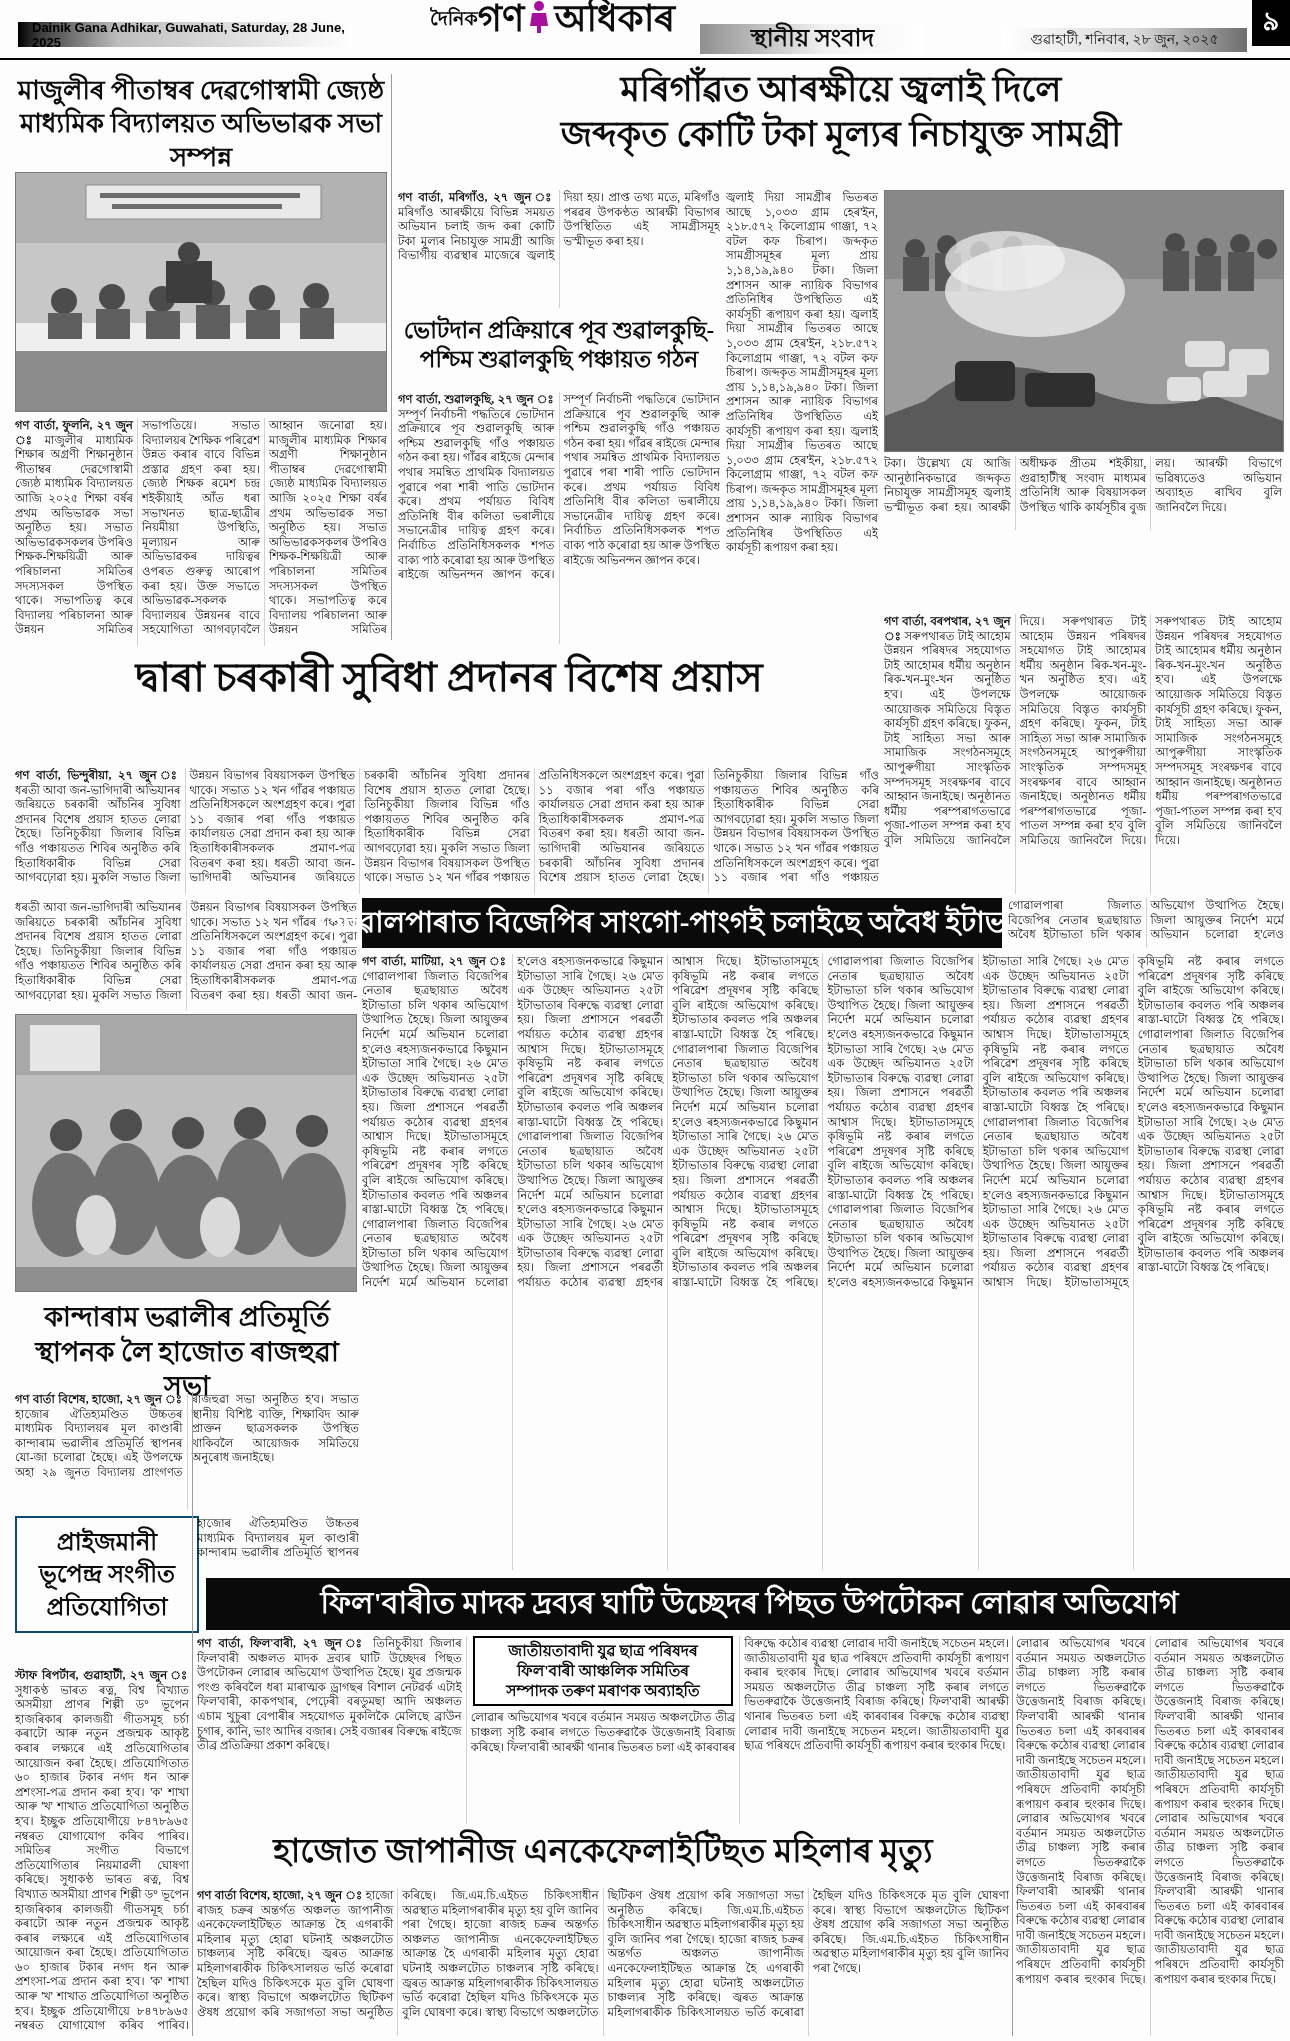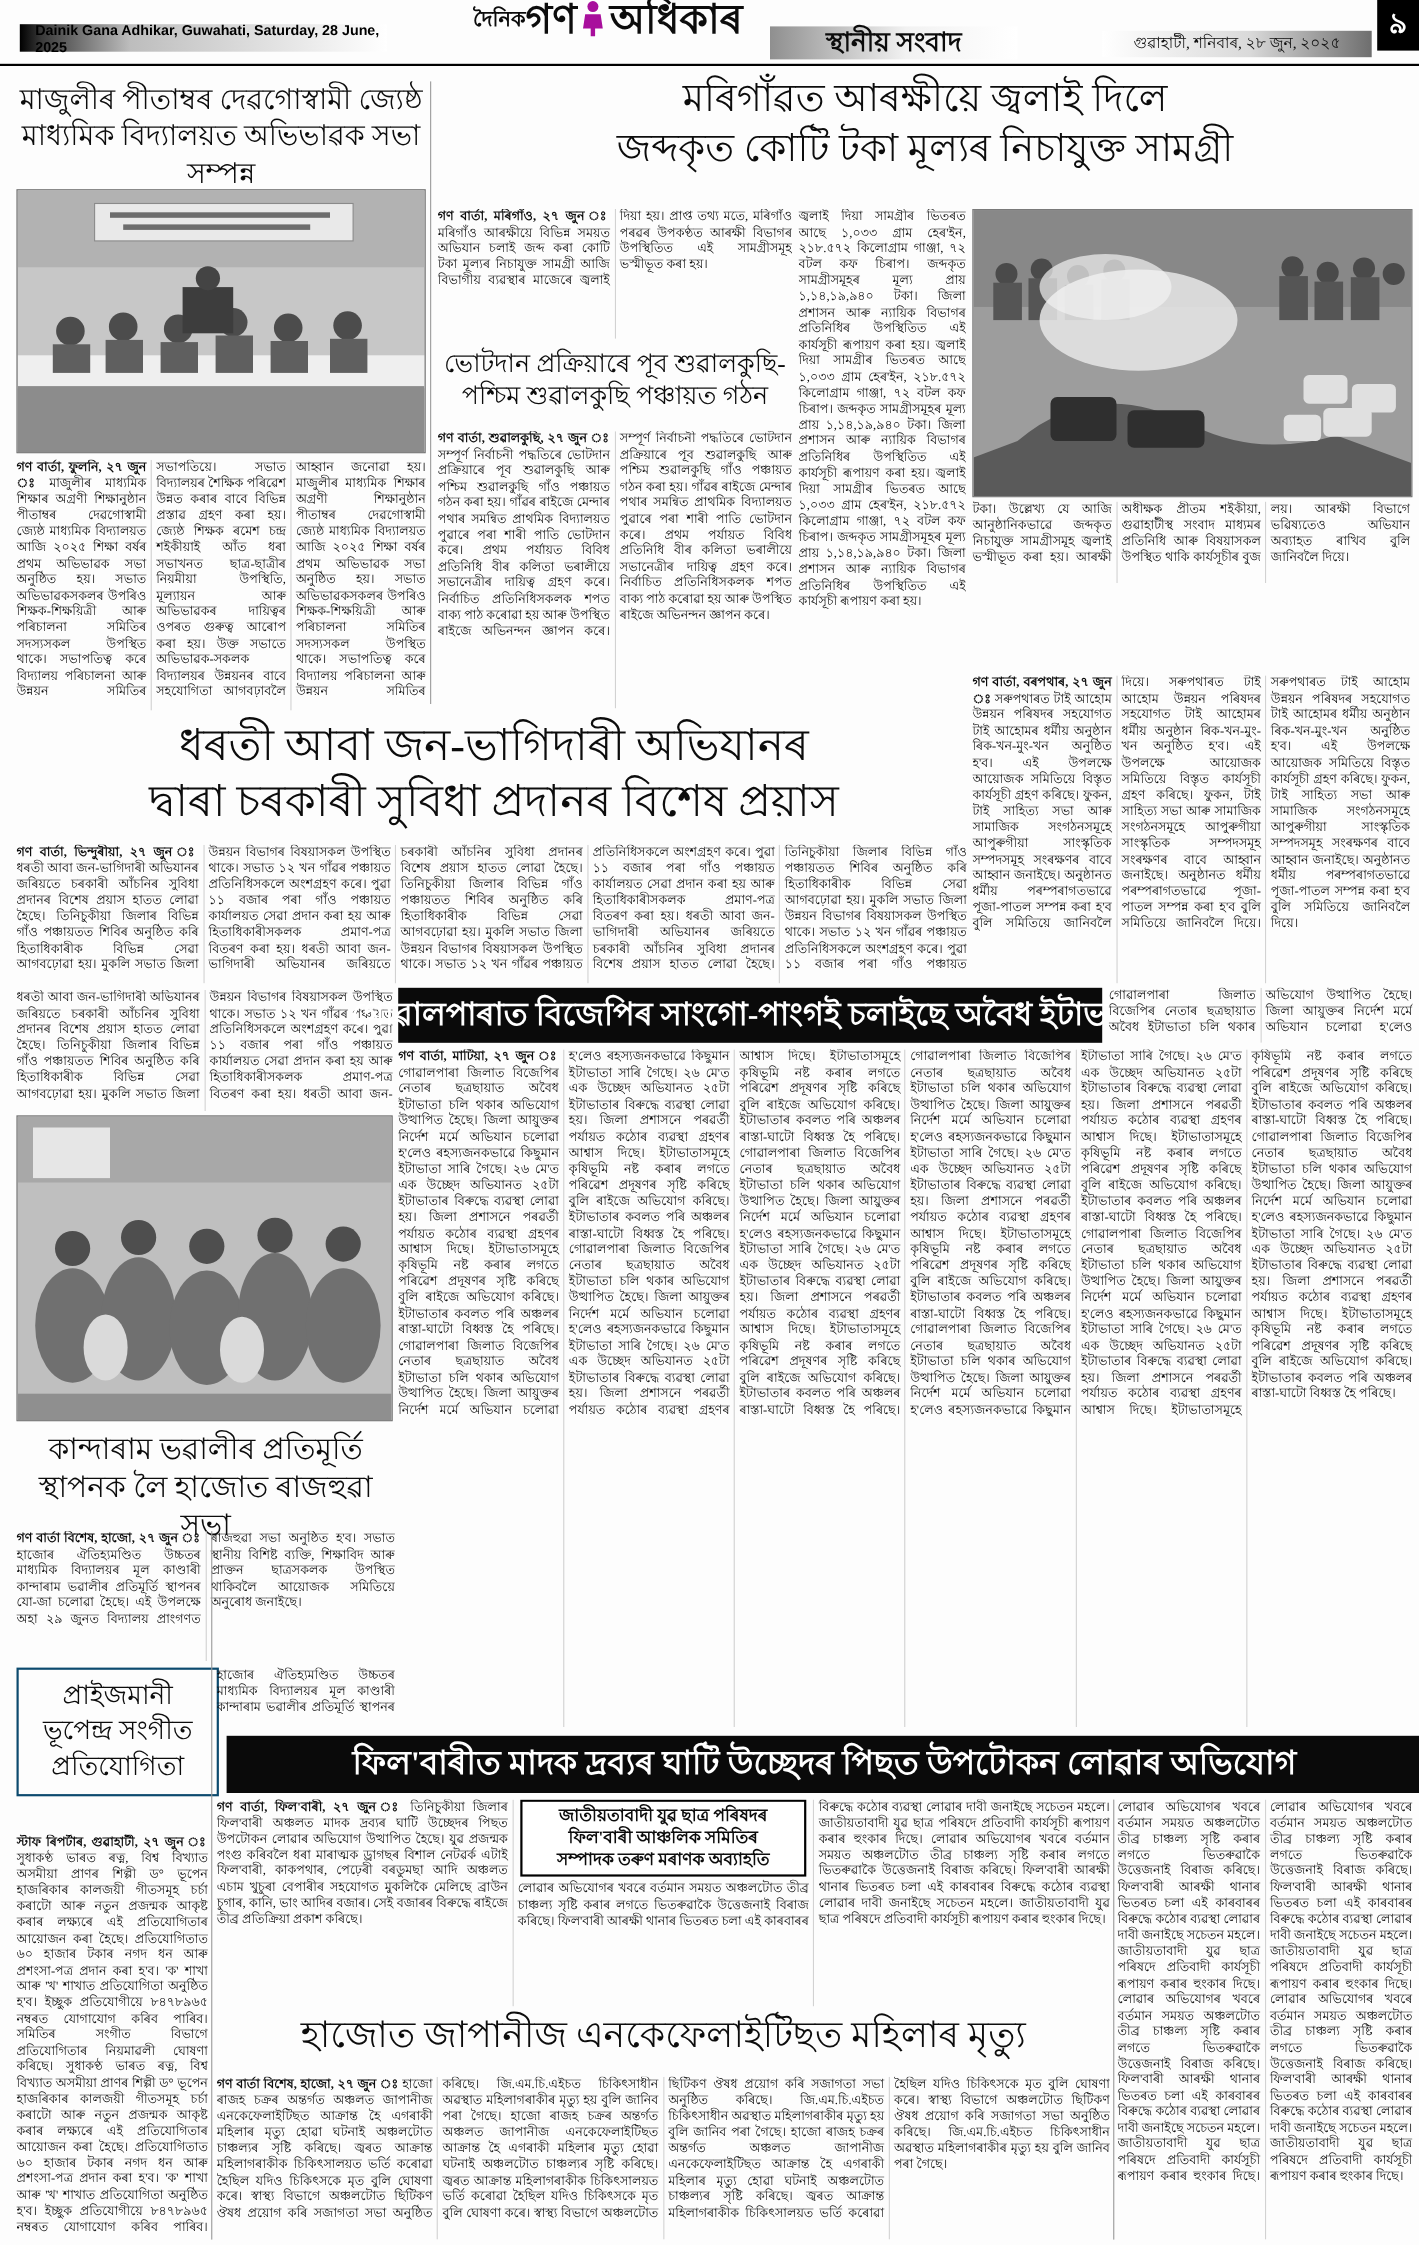--- a/index.html
+++ b/index.html
@@ -1,19 +1,19 @@
 <!DOCTYPE html>
 <html><head>
 <meta charset="utf-8">
 <style>
   html,body{margin:0;padding:0;background:#e9e9e9;}
   #paper{position:relative;width:1290px;height:2041px;background:#fdfdfd;margin:0 auto;overflow:hidden;
          font-family:"Liberation Serif","DejaVu Serif",serif;color:#0c0c0c;}
   .abs{position:absolute;}
-  .hl{font-weight:normal;text-align:center;line-height:1.28;letter-spacing:0;}
+  .hl{font-weight:bold;text-align:center;line-height:1.28;letter-spacing:0;}
   .body{font-size:11.5px;line-height:1.27;text-align:justify;overflow:hidden;column-gap:9px;
         column-rule:1px solid #d2d2d2;word-break:break-word;}
   .body b{font-weight:bold;}
   .banner{background:#0a0a0a;color:#fff;display:flex;align-items:center;justify-content:center;
           font-weight:bold;white-space:nowrap;}
   .photo{background:#bdbdbd;overflow:hidden;border:1px solid #7a7a7a;}
   .photo svg{display:block;}
   .vrule{border-left:1px solid #9a9a9a;width:0;}
   .hrule{border-top:2px solid #000;height:0;}
   
@@ -178,21 +178,20 @@
     <span>টকা। উল্লেখ্য যে আজি আনুষ্ঠানিকভাৱে জব্দকৃত নিচাযুক্ত সামগ্ৰীসমূহ জ্বলাই ভস্মীভূত কৰা হয়। আৰক্ষী অধীক্ষক প্ৰীতম শইকীয়া, গুৱাহাটীস্থ সংবাদ মাধ্যমৰ প্ৰতিনিধি আৰু বিষয়াসকল উপস্থিত থাকি কাৰ্যসূচীৰ বুজ লয়। আৰক্ষী বিভাগে ভৱিষ্যতেও অভিযান অব্যাহত ৰাখিব বুলি জানিবলৈ দিয়ে।</span>
   </div>
 
 
   <div class="abs body" style="left:884px;top:614px;width:398px;height:280px;columns:3;">
     <b>গণ বাৰ্তা, বৰপথাৰ, ২৭ জুন ঃ</b>
     <span>সৰুপথাৰত টাই আহোম উন্নয়ন পৰিষদৰ সহযোগত টাই আহোমৰ ধৰ্মীয় অনুষ্ঠান ৰিক-খন-মুং-খন অনুষ্ঠিত হ'ব। এই উপলক্ষে আয়োজক সমিতিয়ে বিস্তৃত কাৰ্যসূচী গ্ৰহণ কৰিছে। ফুকন, টাই সাহিত্য সভা আৰু সামাজিক সংগঠনসমূহে আপুৰুগীয়া সাংস্কৃতিক সম্পদসমূহ সংৰক্ষণৰ বাবে আহ্বান জনাইছে। অনুষ্ঠানত ধৰ্মীয় পৰম্পৰাগতভাৱে পূজা-পাতল সম্পন্ন কৰা হ'ব বুলি সমিতিয়ে জানিবলৈ দিয়ে। সৰুপথাৰত টাই আহোম উন্নয়ন পৰিষদৰ সহযোগত টাই আহোমৰ ধৰ্মীয় অনুষ্ঠান ৰিক-খন-মুং-খন অনুষ্ঠিত হ'ব। এই উপলক্ষে আয়োজক সমিতিয়ে বিস্তৃত কাৰ্যসূচী গ্ৰহণ কৰিছে। ফুকন, টাই সাহিত্য সভা আৰু সামাজিক সংগঠনসমূহে আপুৰুগীয়া সাংস্কৃতিক সম্পদসমূহ সংৰক্ষণৰ বাবে আহ্বান জনাইছে। অনুষ্ঠানত ধৰ্মীয় পৰম্পৰাগতভাৱে পূজা-পাতল সম্পন্ন কৰা হ'ব বুলি সমিতিয়ে জানিবলৈ দিয়ে। সৰুপথাৰত টাই আহোম উন্নয়ন পৰিষদৰ সহযোগত টাই আহোমৰ ধৰ্মীয় অনুষ্ঠান ৰিক-খন-মুং-খন অনুষ্ঠিত হ'ব। এই উপলক্ষে আয়োজক সমিতিয়ে বিস্তৃত কাৰ্যসূচী গ্ৰহণ কৰিছে। ফুকন, টাই সাহিত্য সভা আৰু সামাজিক সংগঠনসমূহে আপুৰুগীয়া সাংস্কৃতিক সম্পদসমূহ সংৰক্ষণৰ বাবে আহ্বান জনাইছে। অনুষ্ঠানত ধৰ্মীয় পৰম্পৰাগতভাৱে পূজা-পাতল সম্পন্ন কৰা হ'ব বুলি সমিতিয়ে জানিবলৈ দিয়ে।</span>
   </div>
 
   <div class="abs hl" style="left:20px;top:652px;width:858px;font-size:40px;">
-    <div>ধৰতী আবা জন-ভাগিদাৰী অভিযানৰ</div>
     <div>দ্বাৰা চৰকাৰী সুবিধা প্ৰদানৰ বিশেষ প্ৰয়াস</div>
   </div>
 
   <div class="abs body" style="left:15px;top:768px;width:864px;height:126px;columns:5;">
     <b>গণ বাৰ্তা, ভিন্দুৰীয়া, ২৭ জুন ঃ</b>
     <span>ধৰতী আবা জন-ভাগিদাৰী অভিযানৰ জৰিয়তে চৰকাৰী আঁচনিৰ সুবিধা প্ৰদানৰ বিশেষ প্ৰয়াস হাতত লোৱা হৈছে। তিনিচুকীয়া জিলাৰ বিভিন্ন গাঁও পঞ্চায়তত শিবিৰ অনুষ্ঠিত কৰি হিতাধিকাৰীক বিভিন্ন সেৱা আগবঢ়োৱা হয়। মুকলি সভাত জিলা উন্নয়ন বিভাগৰ বিষয়াসকল উপস্থিত থাকে। সভাত ১২ খন গাঁৱৰ পঞ্চায়ত প্ৰতিনিধিসকলে অংশগ্ৰহণ কৰে। পুৱা ১১ বজাৰ পৰা গাঁও পঞ্চায়ত কাৰ্যালয়ত সেৱা প্ৰদান কৰা হয় আৰু হিতাধিকাৰীসকলক প্ৰমাণ-পত্ৰ বিতৰণ কৰা হয়। ধৰতী আবা জন-ভাগিদাৰী অভিযানৰ জৰিয়তে চৰকাৰী আঁচনিৰ সুবিধা প্ৰদানৰ বিশেষ প্ৰয়াস হাতত লোৱা হৈছে। তিনিচুকীয়া জিলাৰ বিভিন্ন গাঁও পঞ্চায়তত শিবিৰ অনুষ্ঠিত কৰি হিতাধিকাৰীক বিভিন্ন সেৱা আগবঢ়োৱা হয়। মুকলি সভাত জিলা উন্নয়ন বিভাগৰ বিষয়াসকল উপস্থিত থাকে। সভাত ১২ খন গাঁৱৰ পঞ্চায়ত প্ৰতিনিধিসকলে অংশগ্ৰহণ কৰে। পুৱা ১১ বজাৰ পৰা গাঁও পঞ্চায়ত কাৰ্যালয়ত সেৱা প্ৰদান কৰা হয় আৰু হিতাধিকাৰীসকলক প্ৰমাণ-পত্ৰ বিতৰণ কৰা হয়। ধৰতী আবা জন-ভাগিদাৰী অভিযানৰ জৰিয়তে চৰকাৰী আঁচনিৰ সুবিধা প্ৰদানৰ বিশেষ প্ৰয়াস হাতত লোৱা হৈছে। তিনিচুকীয়া জিলাৰ বিভিন্ন গাঁও পঞ্চায়তত শিবিৰ অনুষ্ঠিত কৰি হিতাধিকাৰীক বিভিন্ন সেৱা আগবঢ়োৱা হয়। মুকলি সভাত জিলা উন্নয়ন বিভাগৰ বিষয়াসকল উপস্থিত থাকে। সভাত ১২ খন গাঁৱৰ পঞ্চায়ত প্ৰতিনিধিসকলে অংশগ্ৰহণ কৰে। পুৱা ১১ বজাৰ পৰা গাঁও পঞ্চায়ত কাৰ্যালয়ত সেৱা প্ৰদান কৰা হয় আৰু হিতাধিকাৰীসকলক প্ৰমাণ-পত্ৰ বিতৰণ কৰা হয়।</span>
   </div>
 
   <div class="abs body" style="left:15px;top:900px;width:342px;height:110px;columns:2;">
     <span>ধৰতী আবা জন-ভাগিদাৰী অভিযানৰ জৰিয়তে চৰকাৰী আঁচনিৰ সুবিধা প্ৰদানৰ বিশেষ প্ৰয়াস হাতত লোৱা হৈছে। তিনিচুকীয়া জিলাৰ বিভিন্ন গাঁও পঞ্চায়তত শিবিৰ অনুষ্ঠিত কৰি হিতাধিকাৰীক বিভিন্ন সেৱা আগবঢ়োৱা হয়। মুকলি সভাত জিলা উন্নয়ন বিভাগৰ বিষয়াসকল উপস্থিত থাকে। সভাত ১২ খন গাঁৱৰ পঞ্চায়ত প্ৰতিনিধিসকলে অংশগ্ৰহণ কৰে। পুৱা ১১ বজাৰ পৰা গাঁও পঞ্চায়ত কাৰ্যালয়ত সেৱা প্ৰদান কৰা হয় আৰু হিতাধিকাৰীসকলক প্ৰমাণ-পত্ৰ বিতৰণ কৰা হয়। ধৰতী আবা জন-ভাগিদাৰী অভিযানৰ জৰিয়তে চৰকাৰী আঁচনিৰ সুবিধা প্ৰদানৰ বিশেষ প্ৰয়াস হাতত লোৱা হৈছে। তিনিচুকীয়া জিলাৰ বিভিন্ন গাঁও পঞ্চায়তত শিবিৰ অনুষ্ঠিত কৰি হিতাধিকাৰীক বিভিন্ন সেৱা আগবঢ়োৱা হয়। মুকলি সভাত জিলা উন্নয়ন বিভাগৰ বিষয়াসকল উপস্থিত থাকে। সভাত ১২ খন গাঁৱৰ পঞ্চায়ত প্ৰতিনিধিসকলে অংশগ্ৰহণ কৰে। পুৱা ১১ বজাৰ পৰা গাঁও পঞ্চায়ত কাৰ্যালয়ত সেৱা প্ৰদান কৰা হয় আৰু হিতাধিকাৰীসকলক প্ৰমাণ-পত্ৰ বিতৰণ কৰা হয়।</span>

